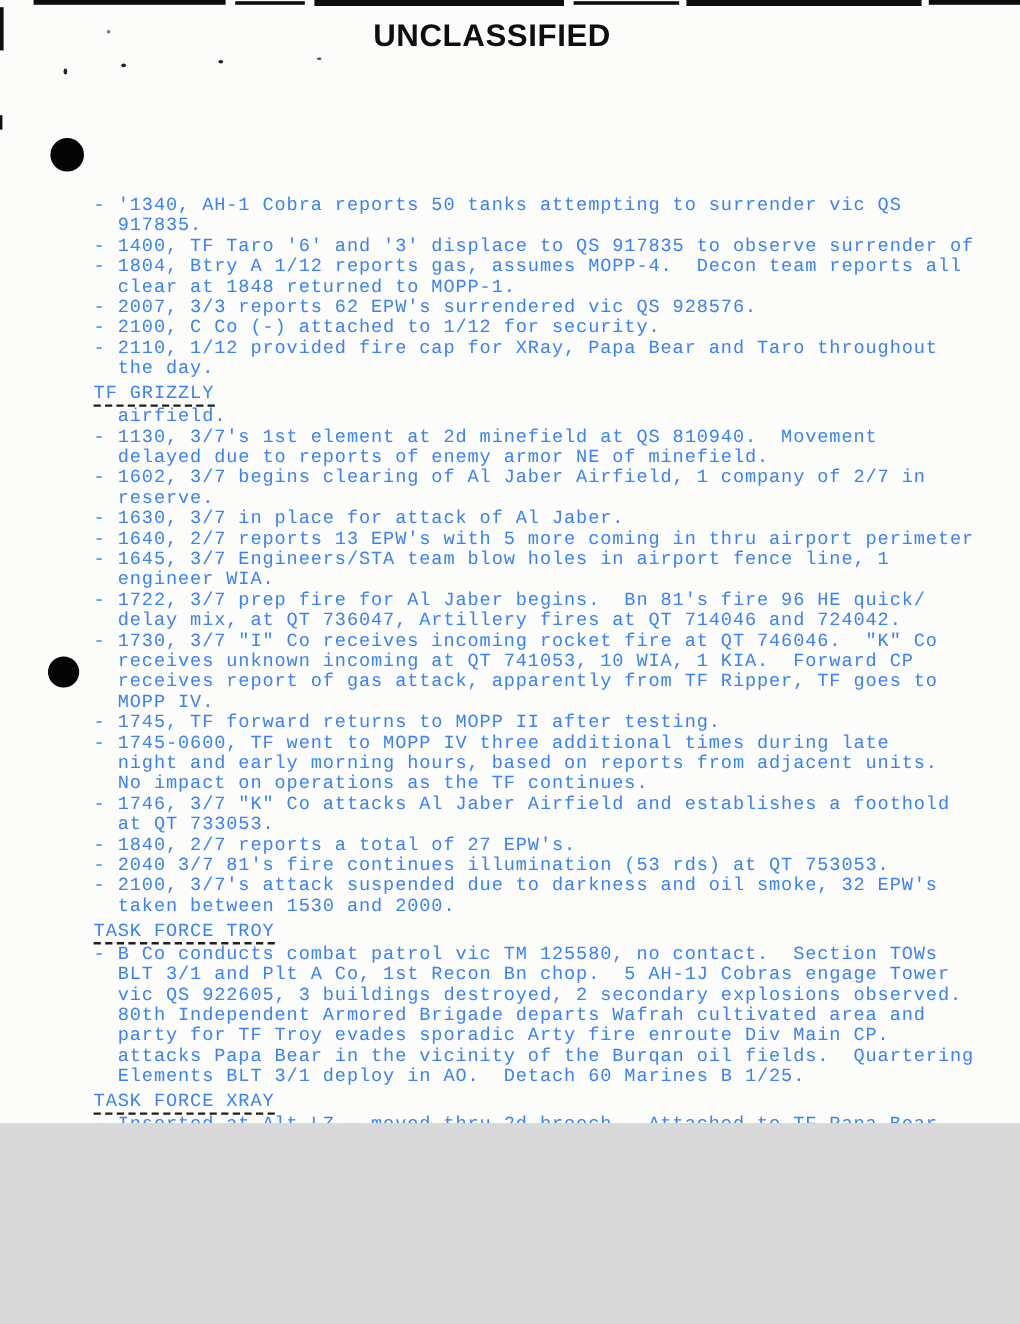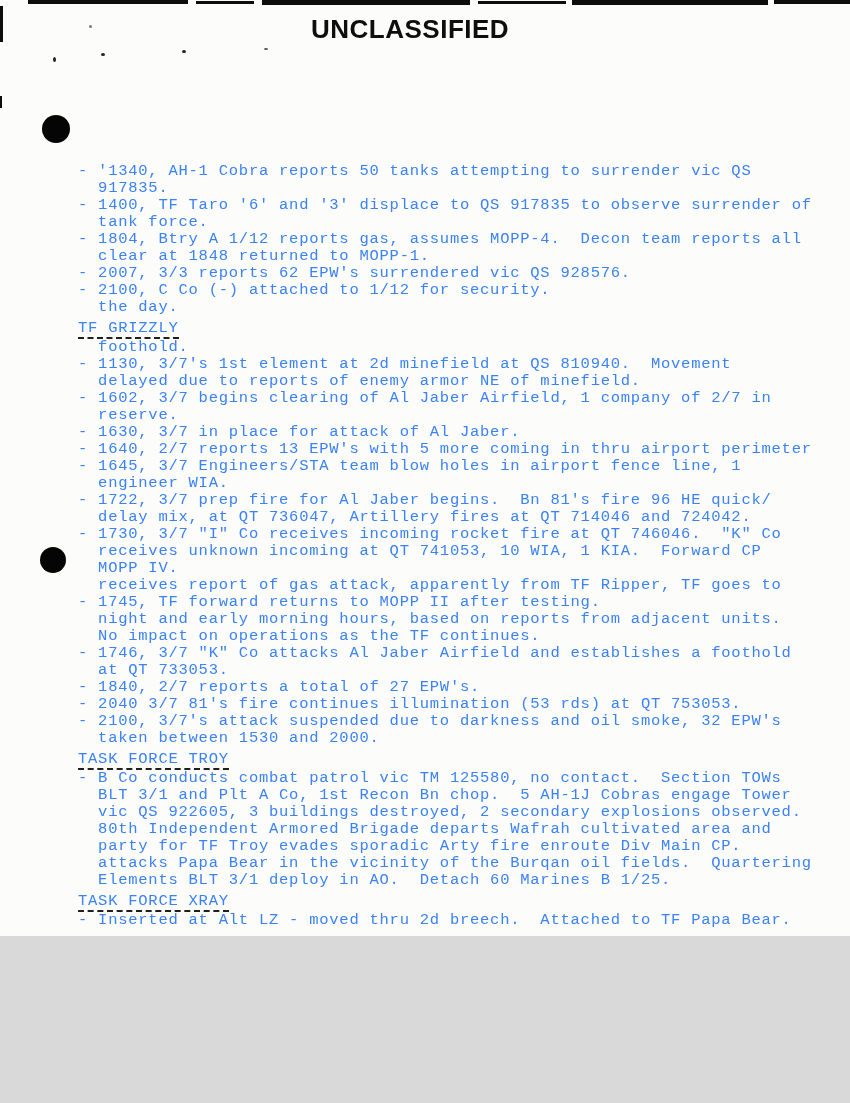--- a/index.html
+++ b/index.html
@@ -81,45 +81,46 @@
   <div class="hole" style="left:40px;top:547px;width:26px;height:26px;"></div>
   <div class="hole" style="left:39px;top:970px;width:26px;height:26px;"></div>
 
   <div class="banner-top">UNCLASSIFIED</div>
 
   <div class="content">
       <div class="section">
         <div class="line">- '1340, AH-1 Cobra reports 50 tanks attempting to surrender vic QS</div>
         <div class="line">  917835.</div>
         <div class="line">- 1400, TF Taro '6' and '3' displace to QS 917835 to observe surrender of</div>
-        <div class="line">  tank force.</div>
         <div class="line">- 1804, Btry A 1/12 reports gas, assumes MOPP-4.  Decon team reports all</div>
         <div class="line">  clear at 1848 returned to MOPP-1.</div>
         <div class="line">- 2007, 3/3 reports 62 EPW's surrendered vic QS 928576.</div>
         <div class="line">- 2100, C Co (-) attached to 1/12 for security.</div>
+        <div class="line">- 2110, 1/12 provided fire cap for XRay, Papa Bear and Taro throughout</div>
         <div class="line">  the day.</div>
       </div>
       <div class="section">
         <div class="heading"><span class="hu">TF GRIZZLY</span></div>
-        <div class="line">  foothold.</div>
+        <div class="line">  airfield.</div>
         <div class="line">- 1130, 3/7's 1st element at 2d minefield at QS 810940.  Movement</div>
         <div class="line">  delayed due to reports of enemy armor NE of minefield.</div>
         <div class="line">- 1602, 3/7 begins clearing of Al Jaber Airfield, 1 company of 2/7 in</div>
         <div class="line">  reserve.</div>
         <div class="line">- 1630, 3/7 in place for attack of Al Jaber.</div>
         <div class="line">- 1640, 2/7 reports 13 EPW's with 5 more coming in thru airport perimeter</div>
         <div class="line">- 1645, 3/7 Engineers/STA team blow holes in airport fence line, 1</div>
         <div class="line">  engineer WIA.</div>
         <div class="line">- 1722, 3/7 prep fire for Al Jaber begins.  Bn 81's fire 96 HE quick/</div>
         <div class="line">  delay mix, at QT 736047, Artillery fires at QT 714046 and 724042.</div>
         <div class="line">- 1730, 3/7 "I" Co receives incoming rocket fire at QT 746046.  "K" Co</div>
         <div class="line">  receives unknown incoming at QT 741053, 10 WIA, 1 KIA.  Forward CP</div>
+        <div class="line">  receives report of gas attack, apparently from TF Ripper, TF goes to</div>
         <div class="line">  MOPP IV.</div>
-        <div class="line">  receives report of gas attack, apparently from TF Ripper, TF goes to</div>
         <div class="line">- 1745, TF forward returns to MOPP II after testing.</div>
+        <div class="line">- 1745-0600, TF went to MOPP IV three additional times during late</div>
         <div class="line">  night and early morning hours, based on reports from adjacent units.</div>
         <div class="line">  No impact on operations as the TF continues.</div>
         <div class="line">- 1746, 3/7 "K" Co attacks Al Jaber Airfield and establishes a foothold</div>
         <div class="line">  at QT 733053.</div>
         <div class="line">- 1840, 2/7 reports a total of 27 EPW's.</div>
         <div class="line">- 2040 3/7 81's fire continues illumination (53 rds) at QT 753053.</div>
         <div class="line">- 2100, 3/7's attack suspended due to darkness and oil smoke, 32 EPW's</div>
         <div class="line">  taken between 1530 and 2000.</div>
       </div>
       <div class="section">

